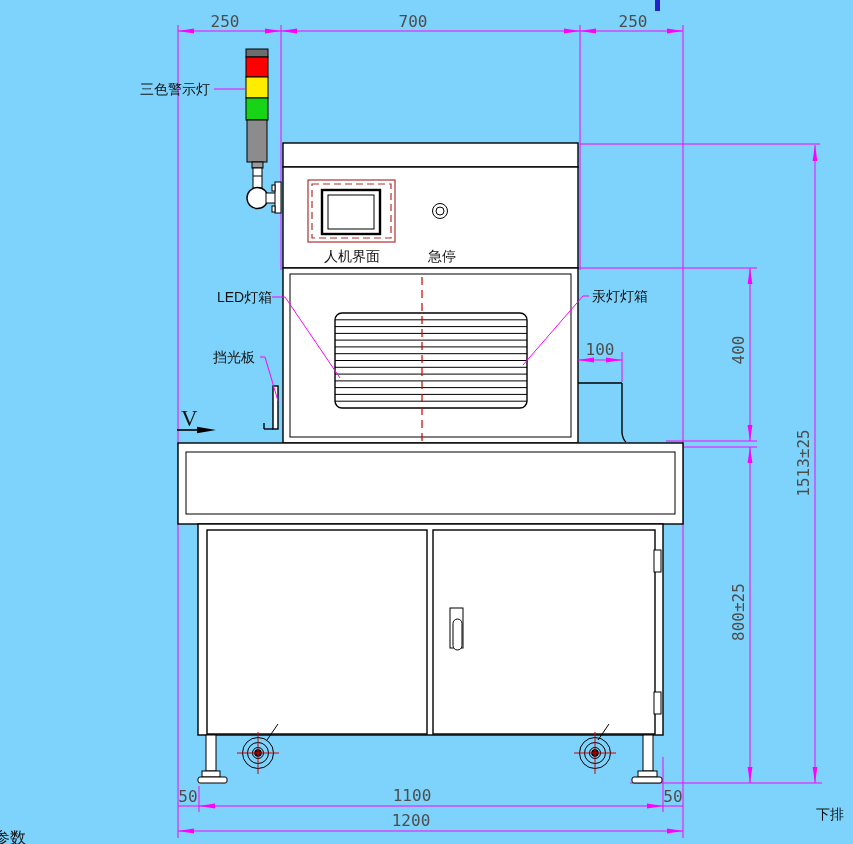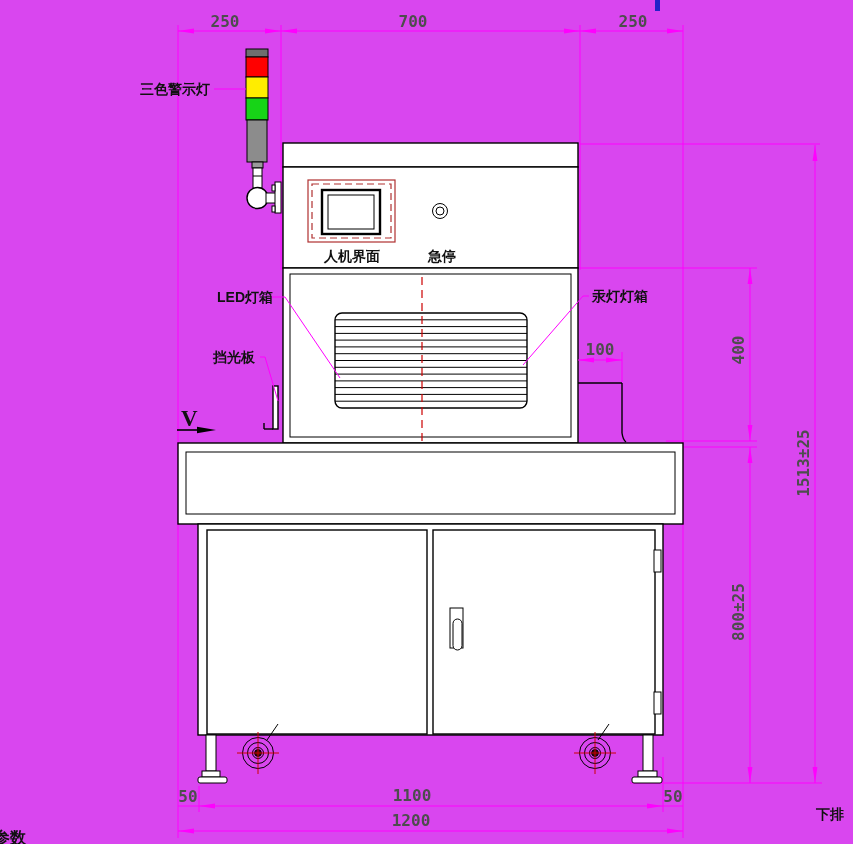--- a/index.html
+++ b/index.html
@@ -1,16 +1,16 @@
 <!DOCTYPE html>
 <html><head>
 <meta charset="utf-8">
 <style>
   html,body{margin:0;padding:0;background:#ffffff;}
-  .canvas{width:853px;height:844px;position:relative;overflow:hidden;background:#d946ef;font-weight:bold;}
+  .canvas{width:853px;height:844px;position:relative;overflow:hidden;background:#7dd3fc;}
   svg{display:block;}
   .struct{stroke:#000000;fill:none;stroke-width:1.4;}
   .struct-thin{stroke:#000000;fill:none;stroke-width:1;}
   .struct-fill{stroke:#000000;fill:#ffffff;stroke-width:1.4;}
   .dim{stroke:#ff00ff;fill:none;stroke-width:1;}
   .leader{stroke:#ff00ff;fill:none;stroke-width:1;}
   .centerline{stroke:#cc0000;stroke-width:1.2;fill:none;stroke-dasharray:8 5;}
   .hmi-red{stroke:#b03030;fill:none;stroke-width:1.2;}
   .hmi-red-dash{stroke:#b03030;fill:none;stroke-width:1.2;stroke-dasharray:7 4;}
   .caster-mark{stroke:#cc0000;stroke-width:1;fill:none;}

